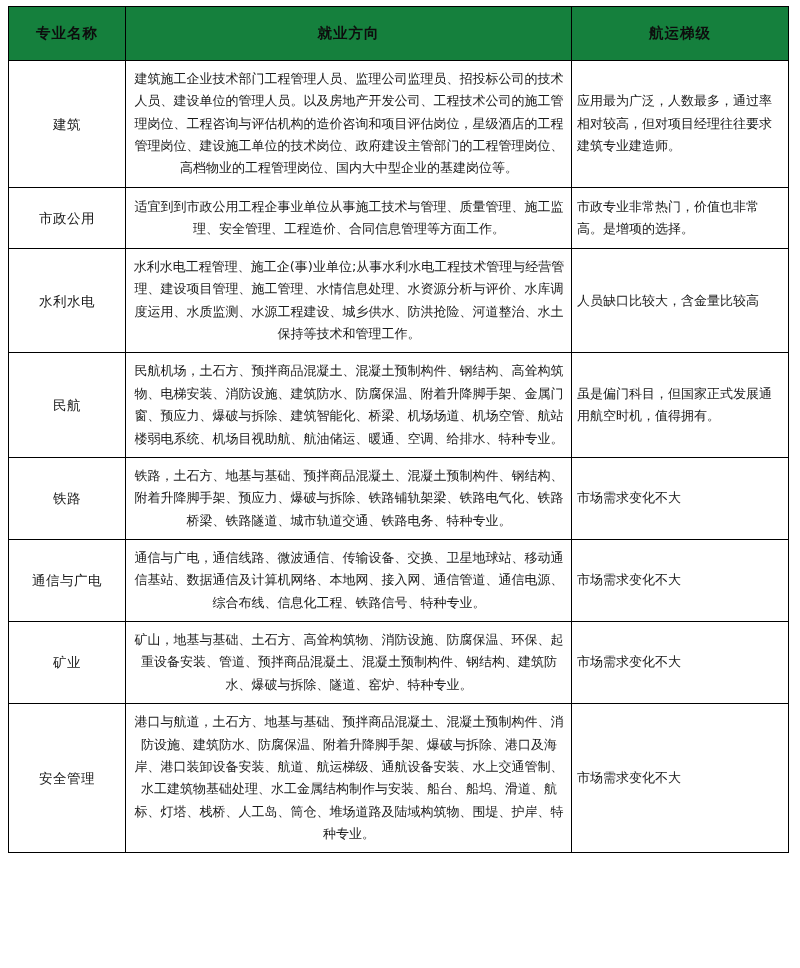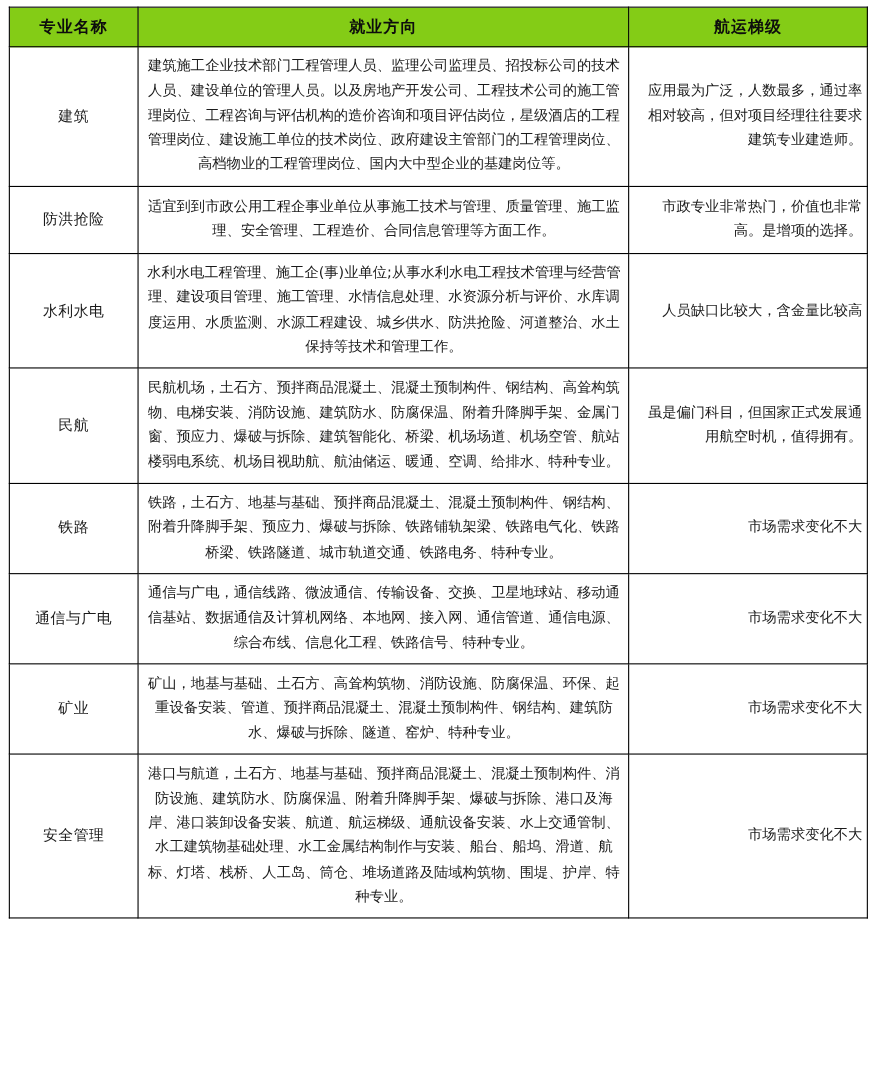--- a/index.html
+++ b/index.html
@@ -30,22 +30,22 @@
   table.major-table col.c-dir    { width: 446px; }
   table.major-table col.c-pros   { width: 217px; }
 
   table.major-table th,
   table.major-table td {
     border: 1px solid #000000;
     vertical-align: middle;
     box-sizing: border-box;
   }
   table.major-table thead th {
-    background: #84cc16;
-    height: 36px;
+    background: #15803d;
+    height: 54px;
     text-align: center;
     font-weight: bold;
     font-size: 14.5px;
     letter-spacing: 1px;
     color: #0d0d0d;
     padding: 4px 2px;
   }
   td.major-name {
     text-align: center;
     font-size: 13.5px;
@@ -56,21 +56,21 @@
   }
   td.major-direction {
     text-align: center;
     font-size: 13px;
     line-height: 1.72;
     padding: 7px 5px 7px 6px;
     letter-spacing: 0px;
     word-break: break-all;
   }
   td.major-prospect {
-    text-align: right;
+    text-align: left;
     font-size: 13px;
     line-height: 1.72;
     padding: 7px 4px 7px 5px;
     letter-spacing: 0px;
     word-break: break-all;
   }
 </style>
 </head>
 <body>
 
@@ -88,21 +88,21 @@
         <th>航运梯级</th>
       </tr>
     </thead>
     <tbody>
       <tr>
         <td class="major-name">建筑</td>
         <td class="major-direction">建筑施工企业技术部门工程管理人员、监理公司监理员、招投标公司的技术人员、建设单位的管理人员。以及房地产开发公司、工程技术公司的施工管理岗位、工程咨询与评估机构的造价咨询和项目评估岗位，星级酒店的工程管理岗位、建设施工单位的技术岗位、政府建设主管部门的工程管理岗位、高档物业的工程管理岗位、国内大中型企业的基建岗位等。</td>
         <td class="major-prospect">应用最为广泛，人数最多，通过率相对较高，但对项目经理往往要求建筑专业建造师。</td>
       </tr>
       <tr>
-        <td class="major-name">防洪抢险</td>
+        <td class="major-name">市政公用</td>
         <td class="major-direction">适宜到到市政公用工程企事业单位从事施工技术与管理、质量管理、施工监理、安全管理、工程造价、合同信息管理等方面工作。</td>
         <td class="major-prospect">市政专业非常热门，价值也非常高。是增项的选择。</td>
       </tr>
       <tr>
         <td class="major-name">水利水电</td>
         <td class="major-direction">水利水电工程管理、施工企(事)业单位;从事水利水电工程技术管理与经营管理、建设项目管理、施工管理、水情信息处理、水资源分析与评价、水库调度运用、水质监测、水源工程建设、城乡供水、防洪抢险、河道整治、水土保持等技术和管理工作。</td>
         <td class="major-prospect">人员缺口比较大，含金量比较高</td>
       </tr>
       <tr>
         <td class="major-name">民航</td>

